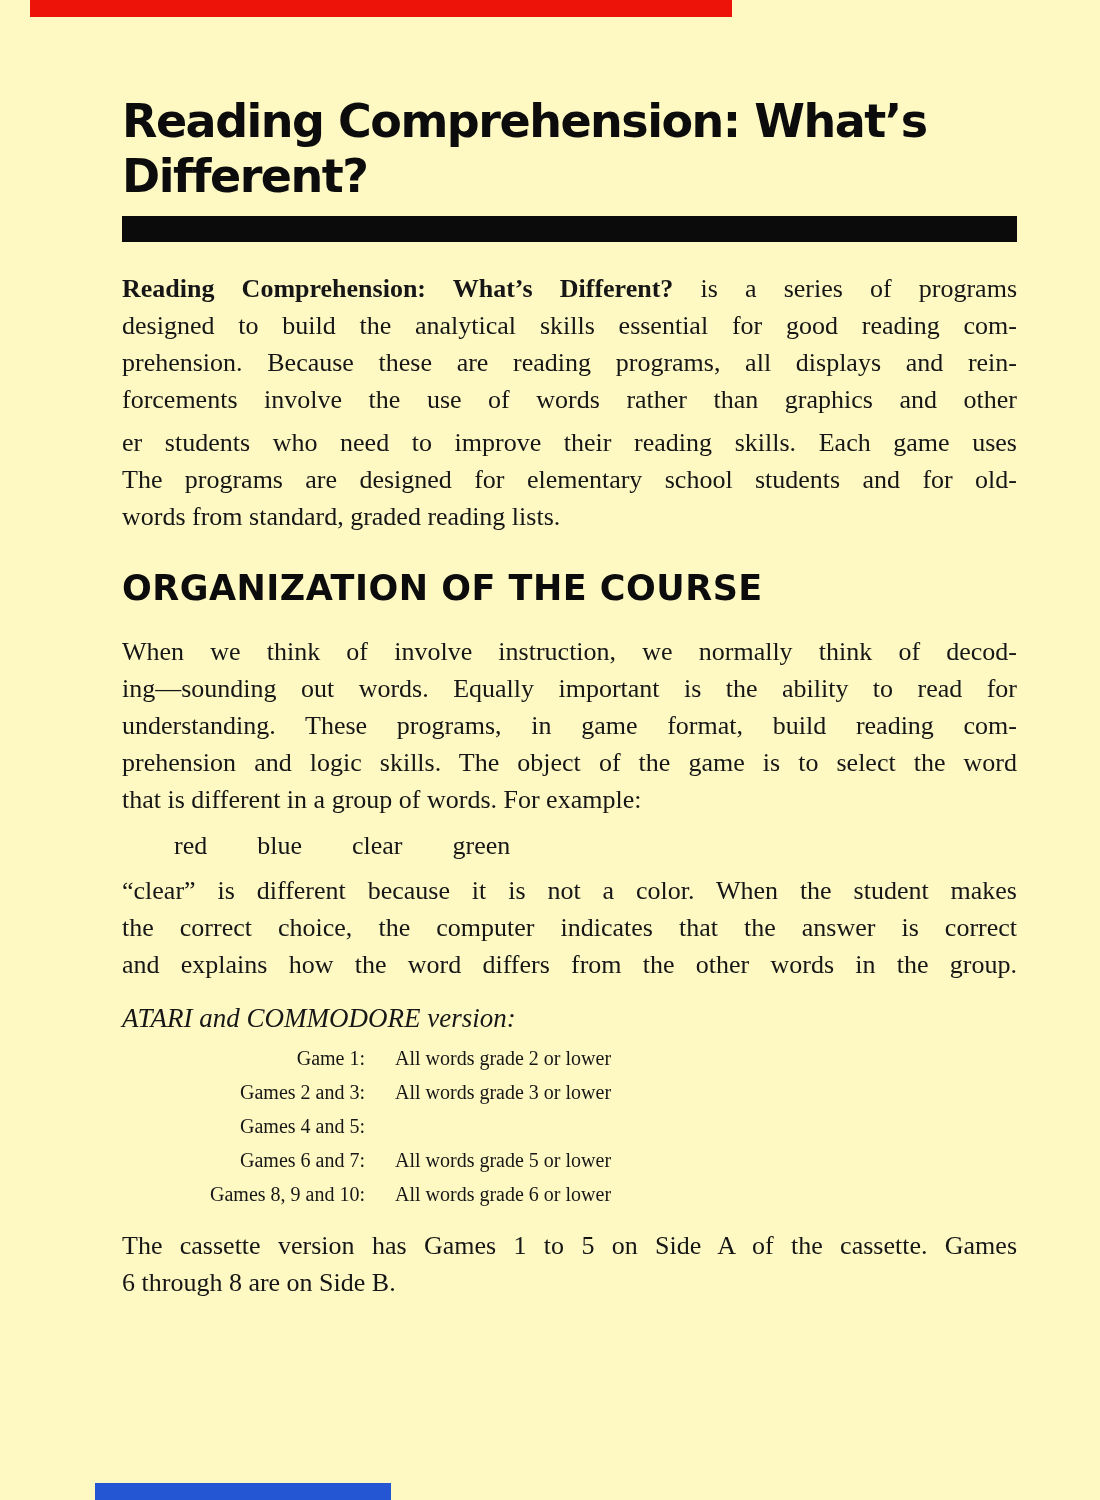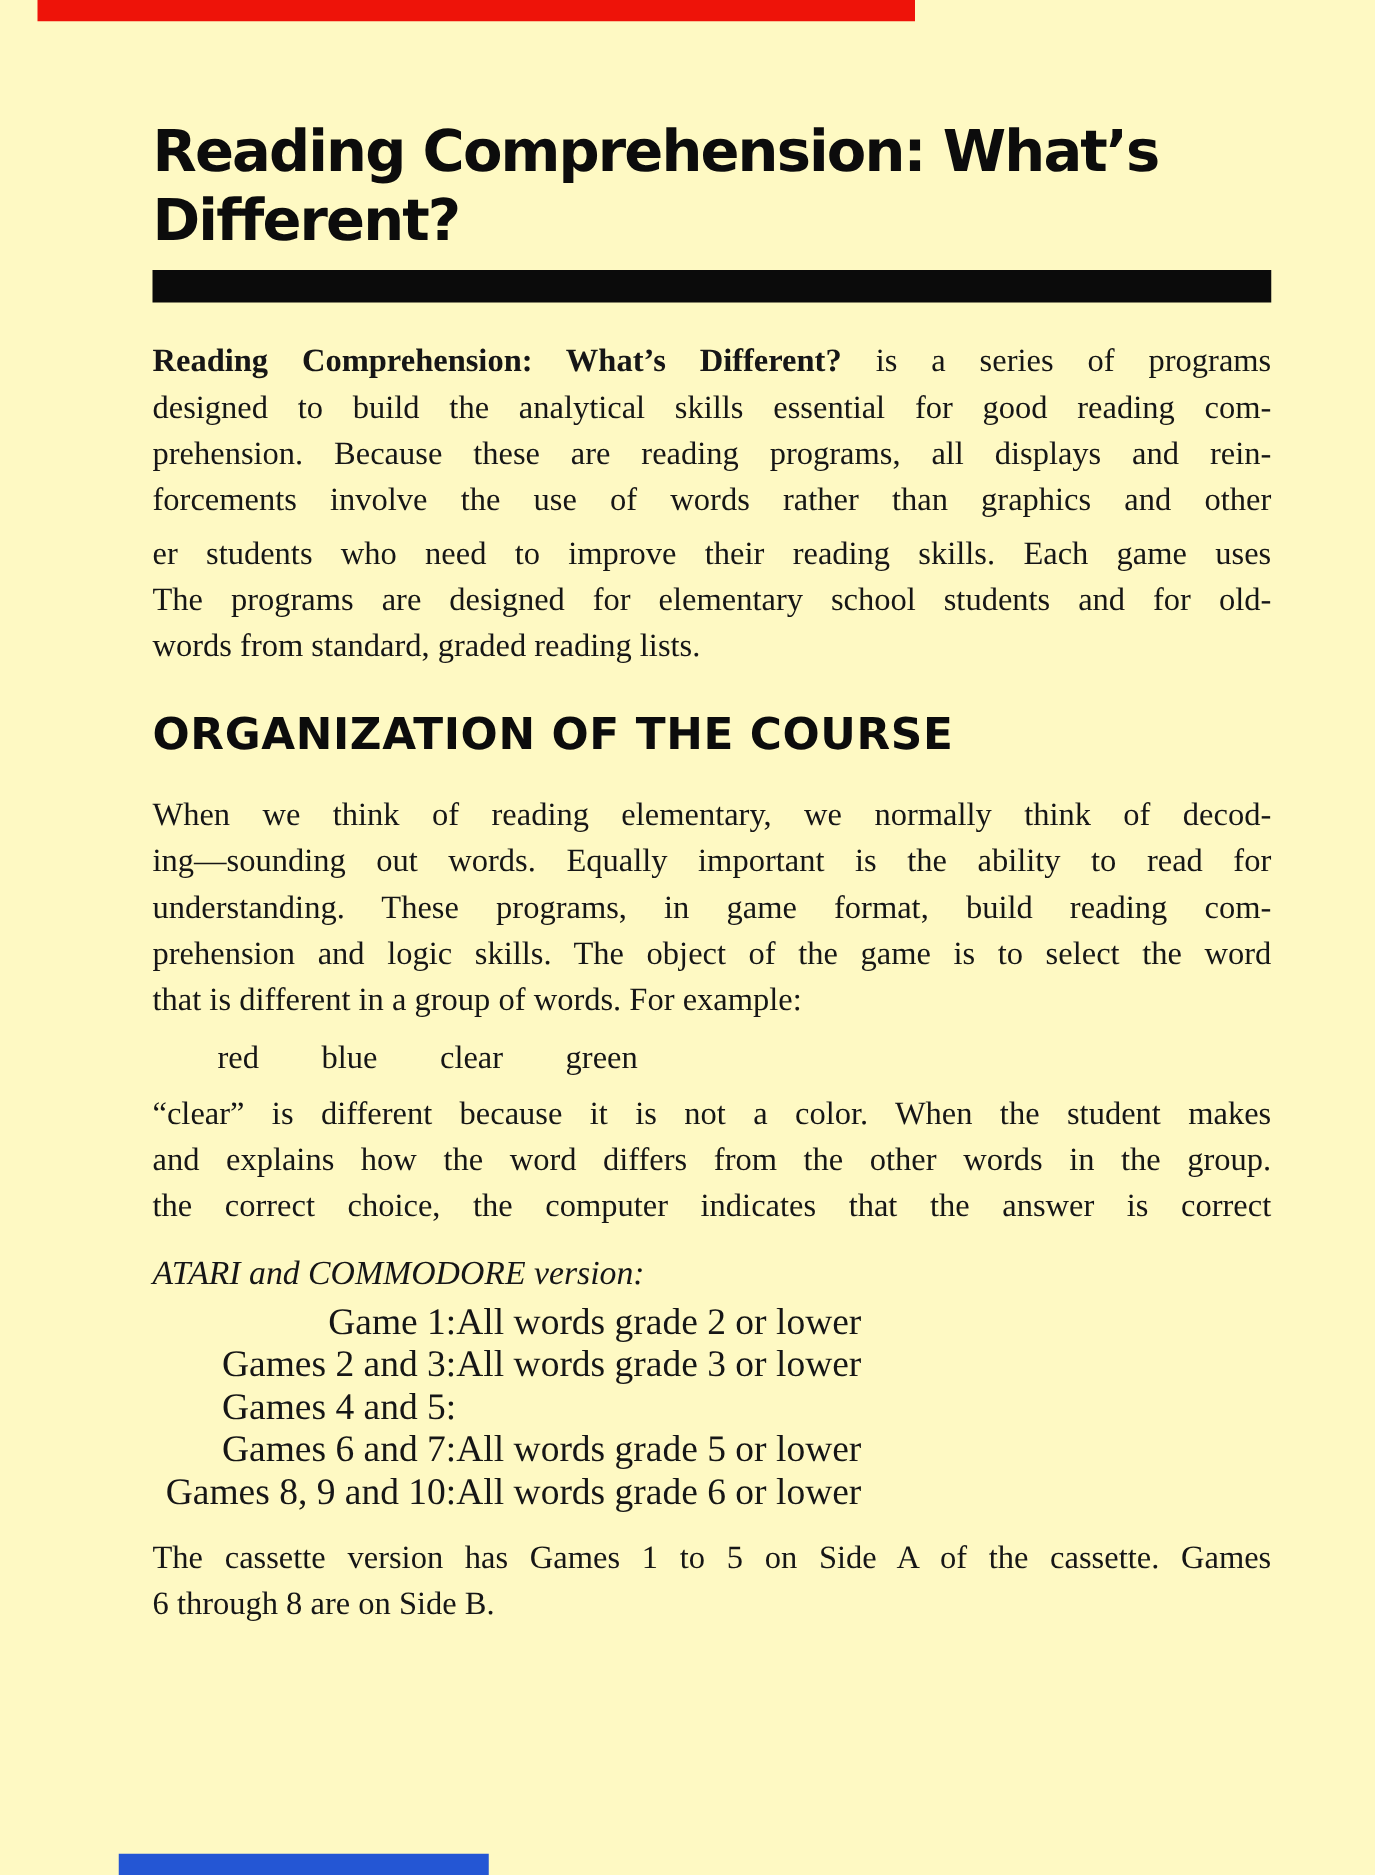--- a/index.html
+++ b/index.html
@@ -41,22 +41,22 @@
     font-size:35px; line-height:34px; letter-spacing:0.5px; color:#0c0c0c;
   }
 
   .example-row { margin-top:8px; padding-left:52px; font-size:26px; line-height:40px; height:40px; }
   .example-row .word { display:inline-block; margin-right:50px; }
 
   .versions-caption { margin-top:18px; font-style:italic; font-size:27px; line-height:34px; height:34px; }
 
   .gtable { margin-top:6px; }
   .grow {
-    display:grid; grid-template-columns:243px auto; 
-    font-size:30px; line-height:34px; height:34px;
+    display:grid; grid-template-columns:243px auto; column-gap:30px;
+    font-size:20px; line-height:34px; height:34px;
   }
   .glabel { text-align:right; }
   .gdesc  { text-align:left; }
 </style>
 </head>
 <body>
 
 <div class="page">
 
   <div class="stripe-top"></div>
@@ -79,35 +79,35 @@
 
     <div class="para tight">
       <div class="line">er students who need to improve their reading skills. Each game uses</div>
       <div class="line">The programs are designed for elementary school students and for old-</div>
       <div class="line last">words from standard, graded reading lists.</div>
     </div>
 
     <div class="section-heading">ORGANIZATION OF THE COURSE</div>
 
     <div class="para">
-      <div class="line">When we think of reading elementary, we normally think of decod-</div>
+      <div class="line">When we think of involve instruction, we normally think of decod-</div>
       <div class="line">ing—sounding out words. Equally important is the ability to read for</div>
       <div class="line">understanding. These programs, in game format, build reading com-</div>
       <div class="line">prehension and logic skills. The object of the game is to select the word</div>
       <div class="line last">that is different in a group of words. For example:</div>
     </div>
 
     <div class="example-row">
       <span class="word">red</span><span class="word">blue</span><span class="word">clear</span><span class="word">green</span>
     </div>
 
     <div class="para tight">
       <div class="line">“clear” is different because it is not a color. When the student makes</div>
+      <div class="line">the correct choice, the computer indicates that the answer is correct</div>
       <div class="line">and explains how the word differs from the other words in the group.</div>
-      <div class="line">the correct choice, the computer indicates that the answer is correct</div>
     </div>
 
     <div class="versions-caption">ATARI and COMMODORE version:</div>
 
     <div class="gtable">
       <div class="grow">
         <div class="glabel">Game 1:</div>
         <div class="gdesc">All words grade 2 or lower</div>
       </div>
       <div class="grow">

